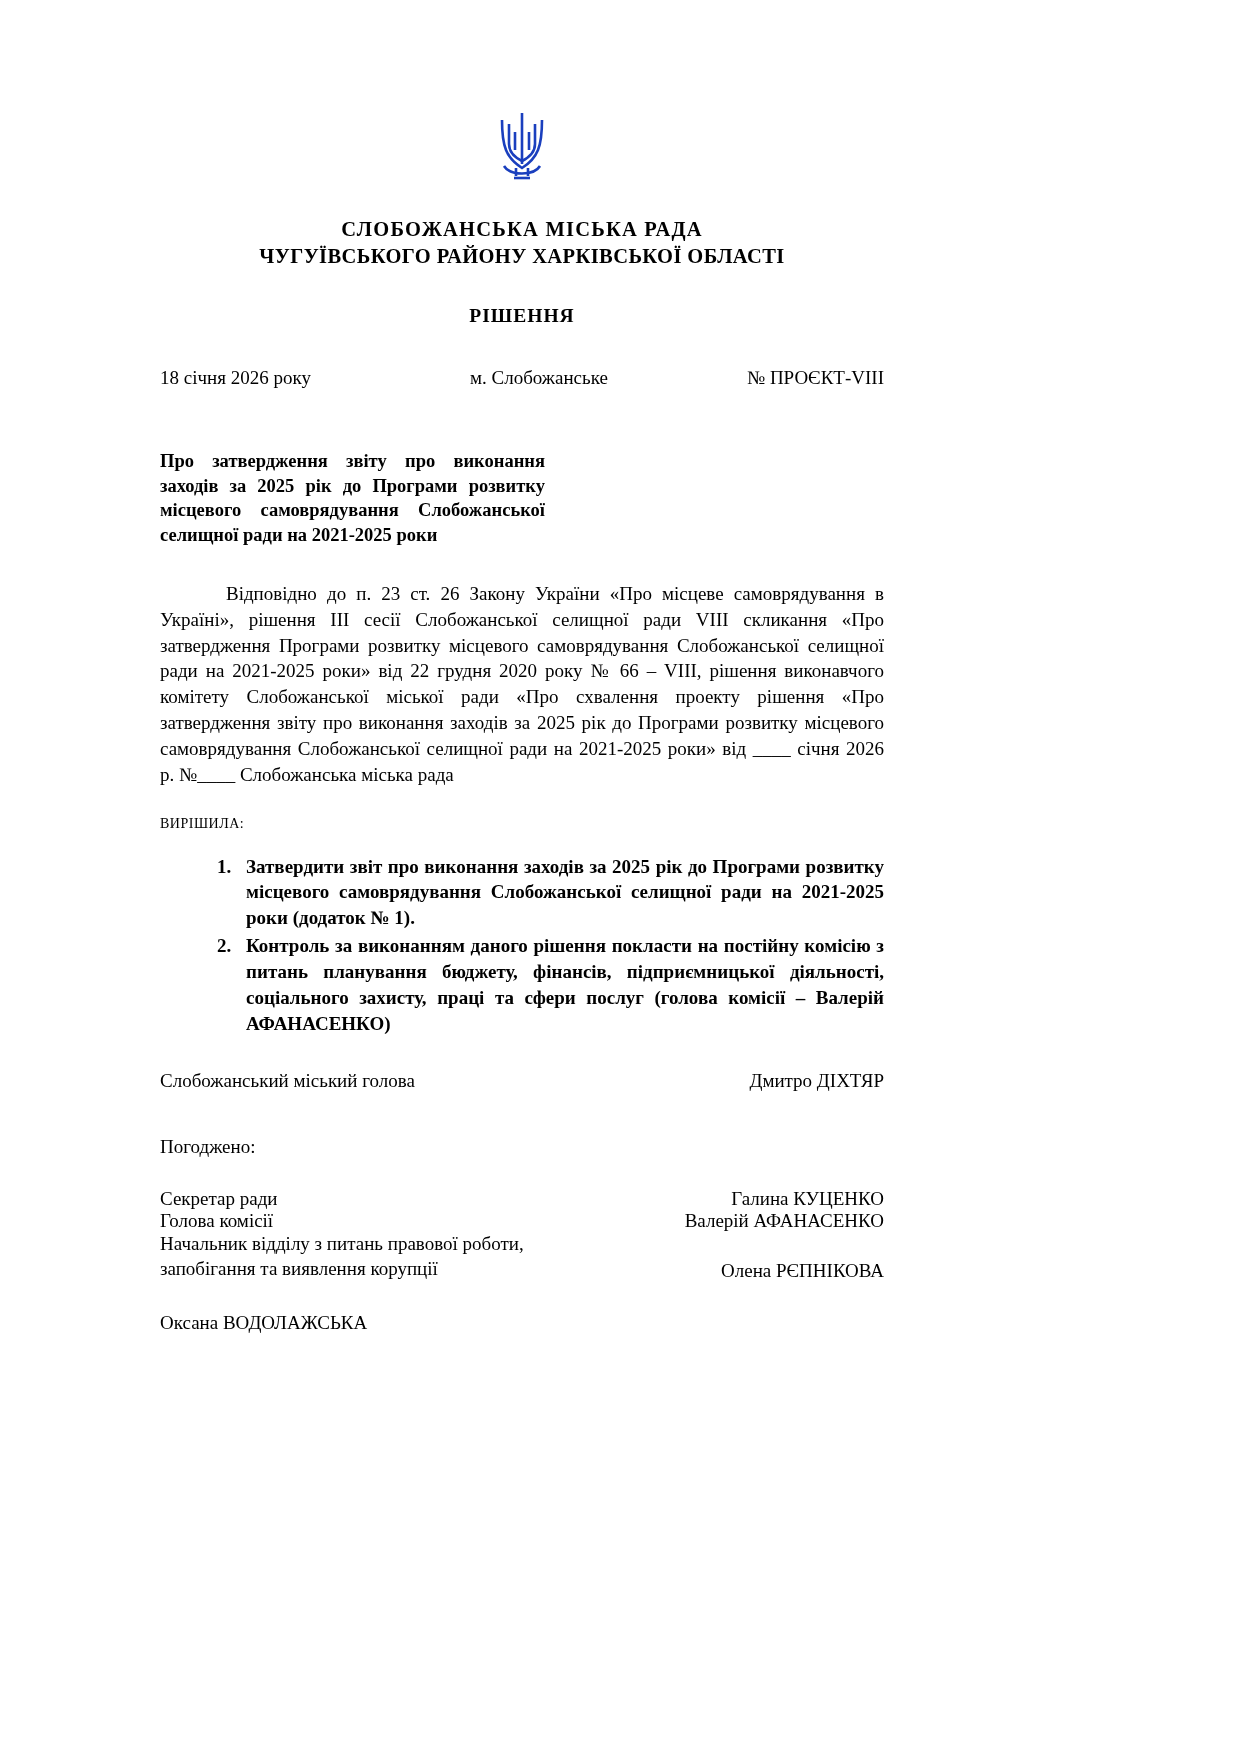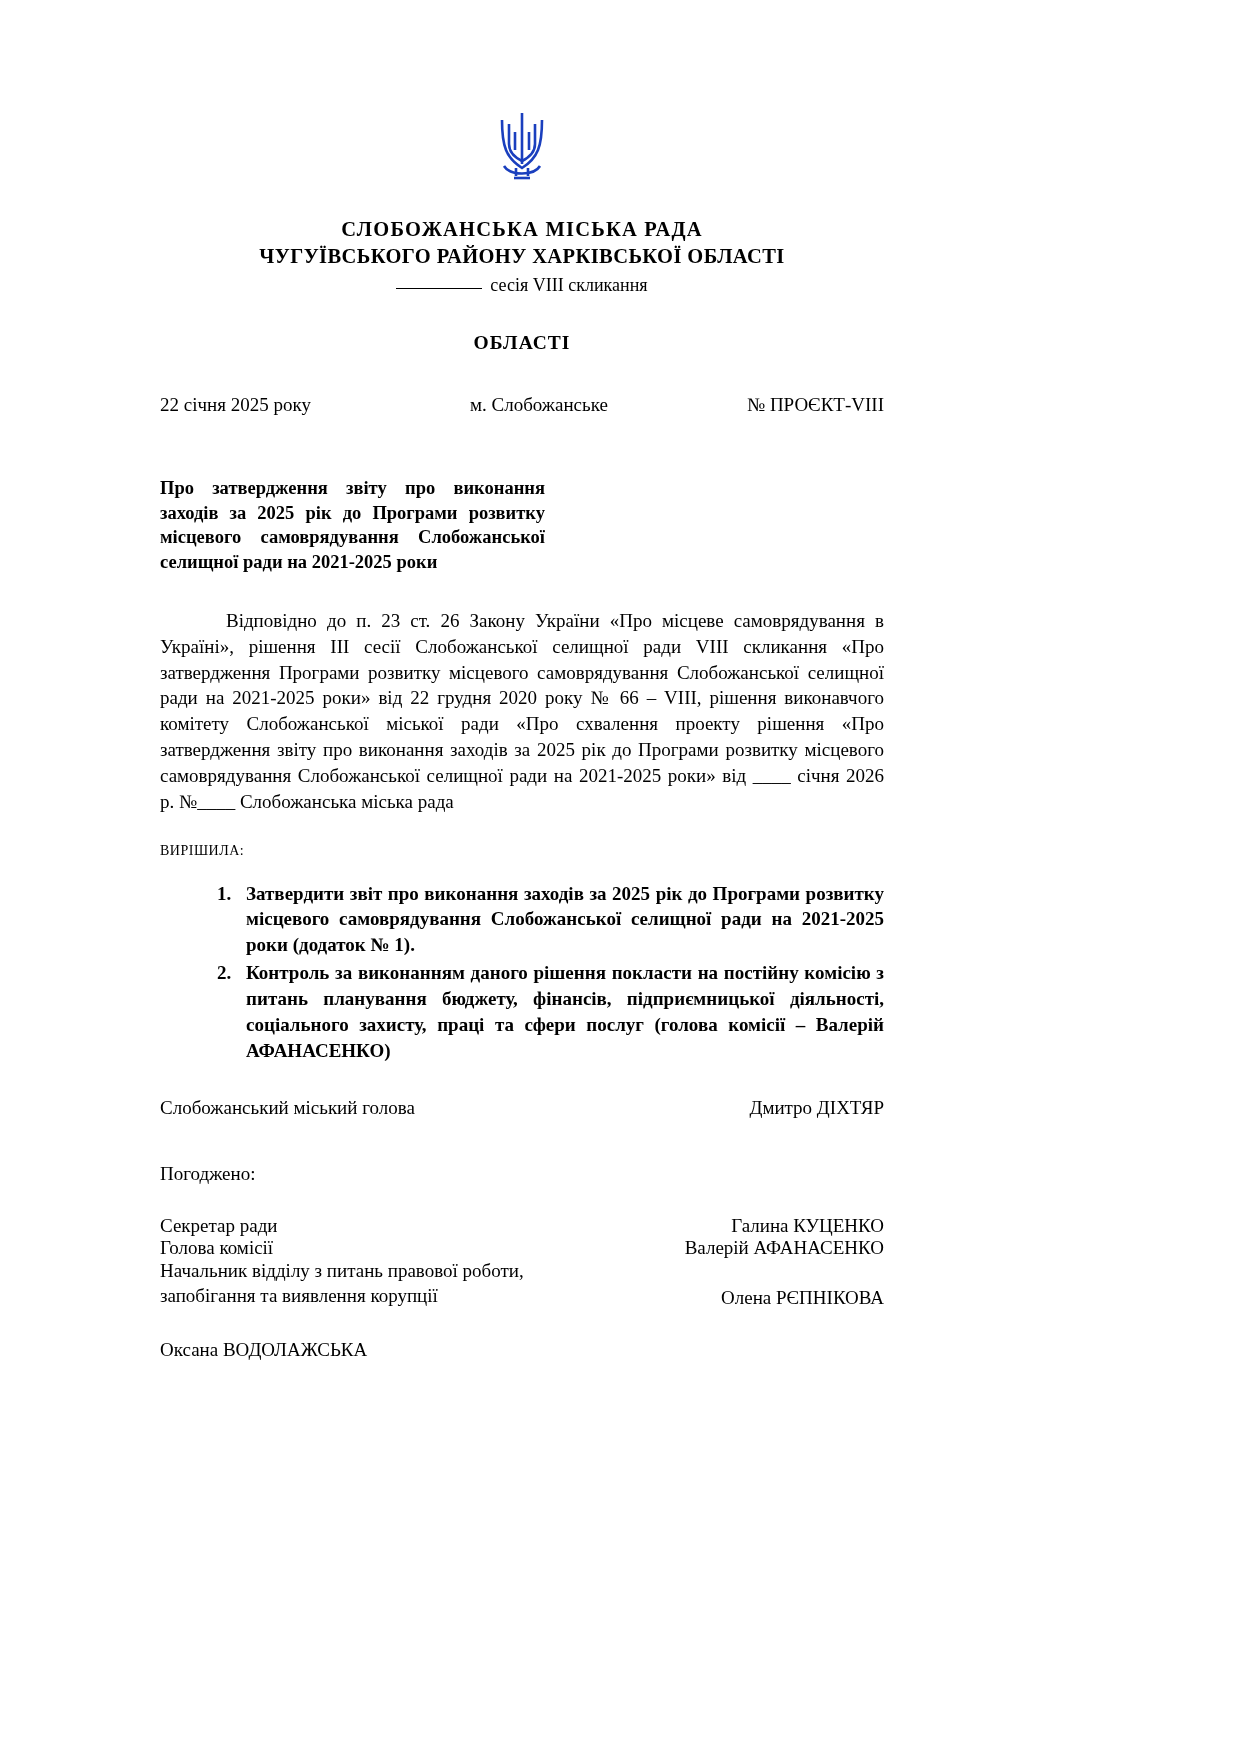--- a/index.html
+++ b/index.html
@@ -148,28 +148,25 @@
         </g>
       </svg>
     </span>
   </div>
 
   <div class="org-title">
     <div class="line1">СЛОБОЖАНСЬКА  МІСЬКА  РАДА</div>
     <div class="line2">ЧУГУЇВСЬКОГО РАЙОНУ ХАРКІВСЬКОЇ ОБЛАСТІ</div>
   </div>
 
-  <div class="session-line">
-    <span class="blank"></span><span>сесія VIII скликання</span>
-  </div>
-
-  <div class="doc-kind">ОБЛАСТІ</div>
+
+  <div class="doc-kind">РІШЕННЯ</div>
 
   <div class="meta-row">
-    <span>22 січня 2025 року</span>
+    <span>18 січня 2026 року</span>
     <span class="mid">м. Слобожанське</span>
     <span>№ ПРОЄКТ-VIII</span>
   </div>
 
   <div class="subject">Про затвердження звіту про виконання заходів за 2025 рік до Програми розвитку місцевого самоврядування Слобожанської селищної ради на 2021-2025 роки</div>
 
   <div class="body-par">Відповідно до п. 23 ст. 26 Закону України «Про місцеве самоврядування в Україні», рішення III сесії Слобожанської селищної ради VIII скликання «Про затвердження Програми розвитку місцевого самоврядування Слобожанської селищної ради на 2021-2025 роки» від 22 грудня 2020 року № 66 – VIII, рішення виконавчого комітету Слобожанської міської ради «Про схвалення проекту рішення «Про затвердження звіту про виконання заходів за 2025 рік до Програми розвитку місцевого самоврядування Слобожанської селищної ради на 2021-2025 роки» від ____ січня  2026 р. №____  Слобожанська міська рада</div>
 
   <div class="decision-word">ВИРІШИЛА:</div>
 

